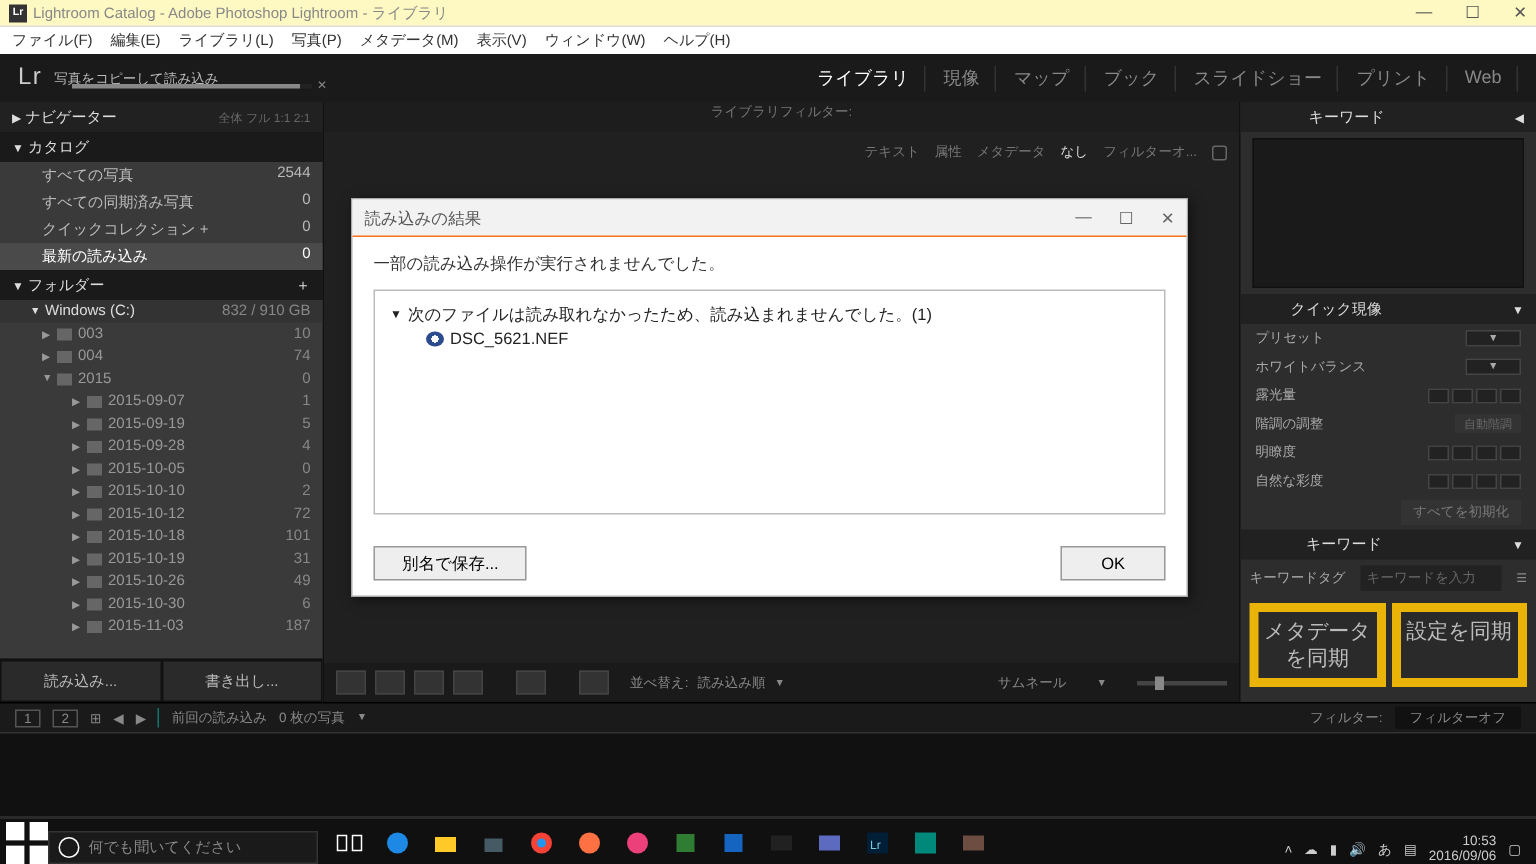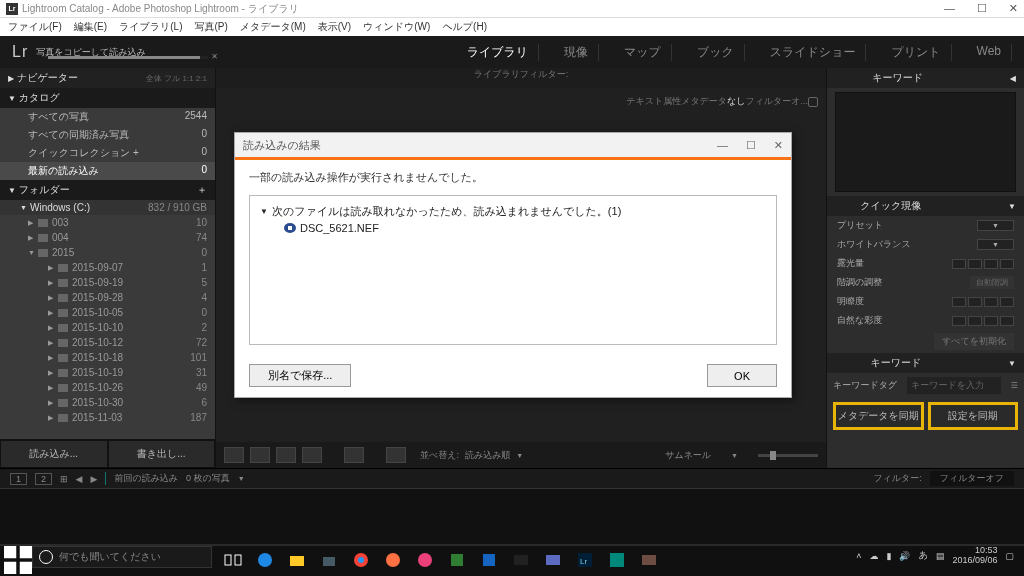--- a/index.html
+++ b/index.html
@@ -1,27 +1,27 @@
 <!DOCTYPE html>
 <html><head>
 <meta charset="utf-8">
 <style>
 * { margin: 0; padding: 0; box-sizing: border-box; font-family: "Meiryo", "Yu Gothic", sans-serif; }
 body { background: #2a2a2a; width: 1024px; height: 576px; overflow: hidden; position: relative; }
 
-.titlebar { height: 18px; background: #ffffff; display: flex; align-items: center; padding: 0 6px; font-size: 10px; color: #888; border-bottom: 1px solid #ddd; }
+.titlebar { height: 18px; background: #fef9c3; display: flex; align-items: center; padding: 0 6px; font-size: 10px; color: #888; border-bottom: 1px solid #ddd; }
 .titlebar .app-icon { width: 12px; height: 12px; background: #333; margin-right: 4px; display: inline-flex; align-items: center; justify-content: center; color: #fff; font-size: 7px; font-weight: bold; }
 .winctrl { margin-left: auto; display: flex; gap: 22px; color: #555; font-size: 11px; }
 
 .menubar { height: 18px; background: #fff; display: flex; align-items: center; padding: 0 8px; font-size: 10px; color: #333; gap: 12px; }
 
 .lr-top { height: 32px; background: #1a1a1a; display: flex; align-items: center; padding: 0 12px; }
 .lr-logo { font-size: 16px; font-weight: 300; color: #ccc; letter-spacing: 1px; }
 .import-label { font-size: 9px; color: #bbb; margin-left: 8px; }
-.module-picker { margin-left: auto; display: flex; gap: 15px; font-size: 12px; color: #888; }
+.module-picker { margin-left: auto; display: flex; gap: 2px; font-size: 12px; color: #888; }
 .module-picker span { padding: 0 10px; border-right: 1px solid #333; }
 .module-picker .active { color: #fff; }
 
 .progressbar-wrap { position:absolute; top:56px; left:48px; width:160px; height:3px; background:#222; }
 .progressbar-wrap .fill { height:100%; width:95%; background:#888; }
 .progressbar-wrap .x { position:absolute; right:-10px; top:-4px; color:#888; font-size:8px; }
 
 .workspace { display: flex; height: 400px; background: #252525; }
 
 .panel-left { width: 216px; background: #2d2d2d; border-right: 1px solid #111; font-size: 10px; color: #aaa; display:flex; flex-direction:column; }
@@ -37,54 +37,54 @@
 .folder-row .fchev { width:10px; font-size:7px; }
 .folder-row.top { background:#333; color:#ddd; }
 .folder-row.exp { padding-left:28px; }
 .folder-row.child { padding-left: 48px; }
 .folder-icon { width:10px; height:8px; background:#666; margin-right:4px; }
 .left-buttons { display:flex; border-top:1px solid #111; }
 .left-buttons div { flex:1; text-align:center; padding:6px 0; font-size:10px; color:#bbb; background:#2a2a2a; border:1px solid #111; }
 
 .center { flex: 1; background: #202020; position: relative; }
 .filterbar { height: 20px; background: #1d1d1d; display: flex; align-items: center; font-size: 9px; color: #777; padding: 0 8px; gap: 14px; flex-direction: column; }
-.filterbar .right { margin-left:auto; display:flex; align-items:center; }
+.filterbar .right { margin-left:auto; display:flex; gap:10px; align-items:center; }
 .filterbar .none { color:#ddd; }
 .lock-icon { width:10px; height:10px; border:1px solid #666; border-radius:2px; }
 
 .toolbar-b { position:absolute; bottom:0; left:0; right:0; height:26px; background:#1a1a1a; display:flex; align-items:center; padding:0 8px; gap:6px; font-size:9px; color:#888; }
 .tool-ico { width:20px; height:16px; background:#333; border:1px solid #444; }
 .sortlabel { margin-left:8px; }
 
 .panel-right { width: 198px; background: #2d2d2d; border-left: 1px solid #111; font-size: 10px; color: #aaa; }
 .histo-box { height: 100px; background: #1a1a1a; margin: 4px 8px; border:1px solid #111; }
 .qd-row { display:flex; justify-content:space-between; align-items:center; padding:3px 10px; font-size:9px; }
 .qd-row .ctrl { display:flex; gap:2px; }
 .qd-row .ctrl span { width:14px; height:10px; background:#222; border:1px solid #444; }
 .sync-btns { display:flex; gap:4px; padding:4px 6px; }
-.sync-btns div { flex:1; text-align:center; padding:4px 0; font-size:10px; background:#2a2a2a; border:3px solid #eab308; color:#bbb; }
+.sync-btns div { flex:1; text-align:center; padding:4px 0; font-size:14px; background:#2a2a2a; border:6px solid #eab308; color:#bbb; }
 .kw-input { background:#222; margin:2px 6px; padding:2px 4px; color:#666; font-size:9px; display:flex; align-items:center; }
 
 .statusbar1 { height: 20px; background: #1a1a1a; display:flex; align-items:center; padding:0 10px; font-size:9px; color:#888; gap:8px; border-top:1px solid #000; }
 .page-box { border:1px solid #555; padding:0 5px; }
 .filmstrip { height: 56px; background: #111; border-top:1px solid #333; }
 
-.taskbar { position:absolute; bottom:0; left:0; right:0; height:30px; background:#101010; display:flex; align-items:flex-start; padding:0 4px; }
+.taskbar { position:absolute; bottom:0; left:0; right:0; height:30px; background:#101010; display:flex; align-items:flex-end; padding:0 4px; }
 .tb-start { width:28px; height:28px; display:flex; align-items:center; justify-content:center; color:#fff; }
 .tb-search { width:180px; height:22px; background:#1a1a1a; border:1px solid #333; display:flex; align-items:center; padding:0 6px; color:#888; font-size:10px; gap:6px; }
 .tb-circle { width:14px; height:14px; border:1.5px solid #fff; border-radius:50%; }
 .tb-icons { display:flex; gap:2px; margin-left:6px; }
 .tb-icon { width:30px; height:28px; display:flex; align-items:center; justify-content:center; }
 .tb-icon svg { width:18px; height:18px; }
 .tb-tray { margin-left:auto; display:flex; align-items:center; gap:8px; color:#ccc; font-size:9px; padding-right:6px; }
 .tb-clock { text-align:right; line-height:1.1; font-size:9px; }
 
 
 .dialog { position:absolute; top:132px; left:234px; width:558px; height:266px; background:#fff; border:1px solid #aaa; box-shadow: 2px 2px 8px rgba(0,0,0,.5); font-size:11px; color:#222; }
-.dlg-title { height:20px; background:#f2f2f2; display:flex; align-items:center; padding:12px 8px; color:#555; border-bottom:3px solid #f97316; }
+.dlg-title { height:20px; background:#f2f2f2; display:flex; align-items:center; padding:12px 8px; color:#555; border-bottom:1px solid #f97316; }
 .dlg-title .wc { margin-left:auto; display:flex; gap:18px; color:#666; font-size:11px; }
 .dlg-msg { padding:10px 14px; color:#333; }
 .dlg-list { margin:0 14px; height:150px; border:1px solid #bbb; padding:8px 10px; font-size:11px; background:#fff; }
 .dlg-list .hdr { display:flex; align-items:center; gap:4px; color:#222; }
 .dlg-list .file { padding:3px 0 0 24px; display:flex; align-items:center; gap:4px; }
 .eye-ico { width:12px; height:10px; background:radial-gradient(circle,#fff 30%,#2a4b8d 32%); border-radius:50%; }
 .dlg-btns { position:absolute; bottom:10px; left:14px; right:14px; display:flex; }
 .dlg-btn { padding:3px 18px; border:1px solid #999; background:#eee; font-size:11px; }
 .dlg-btn.ok { margin-left:auto; padding:3px 26px; }
 .tri { font-size:8px; }

